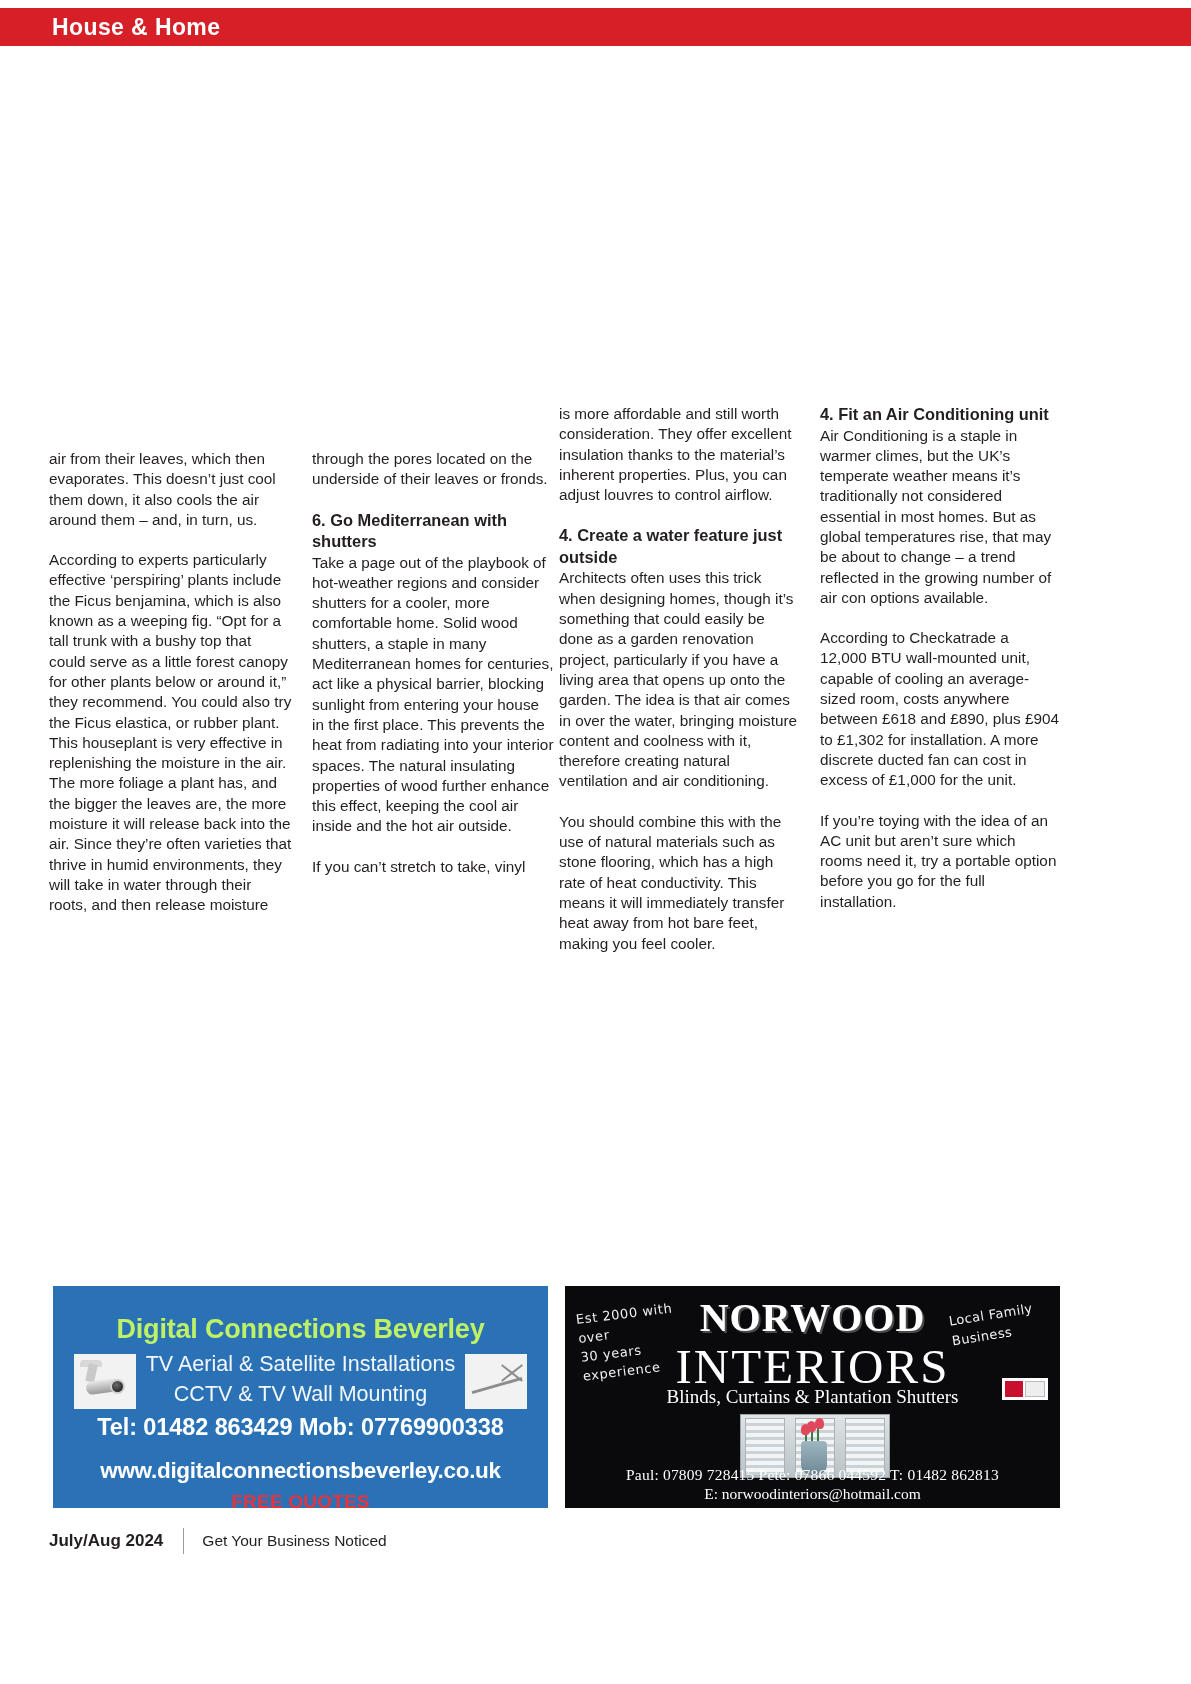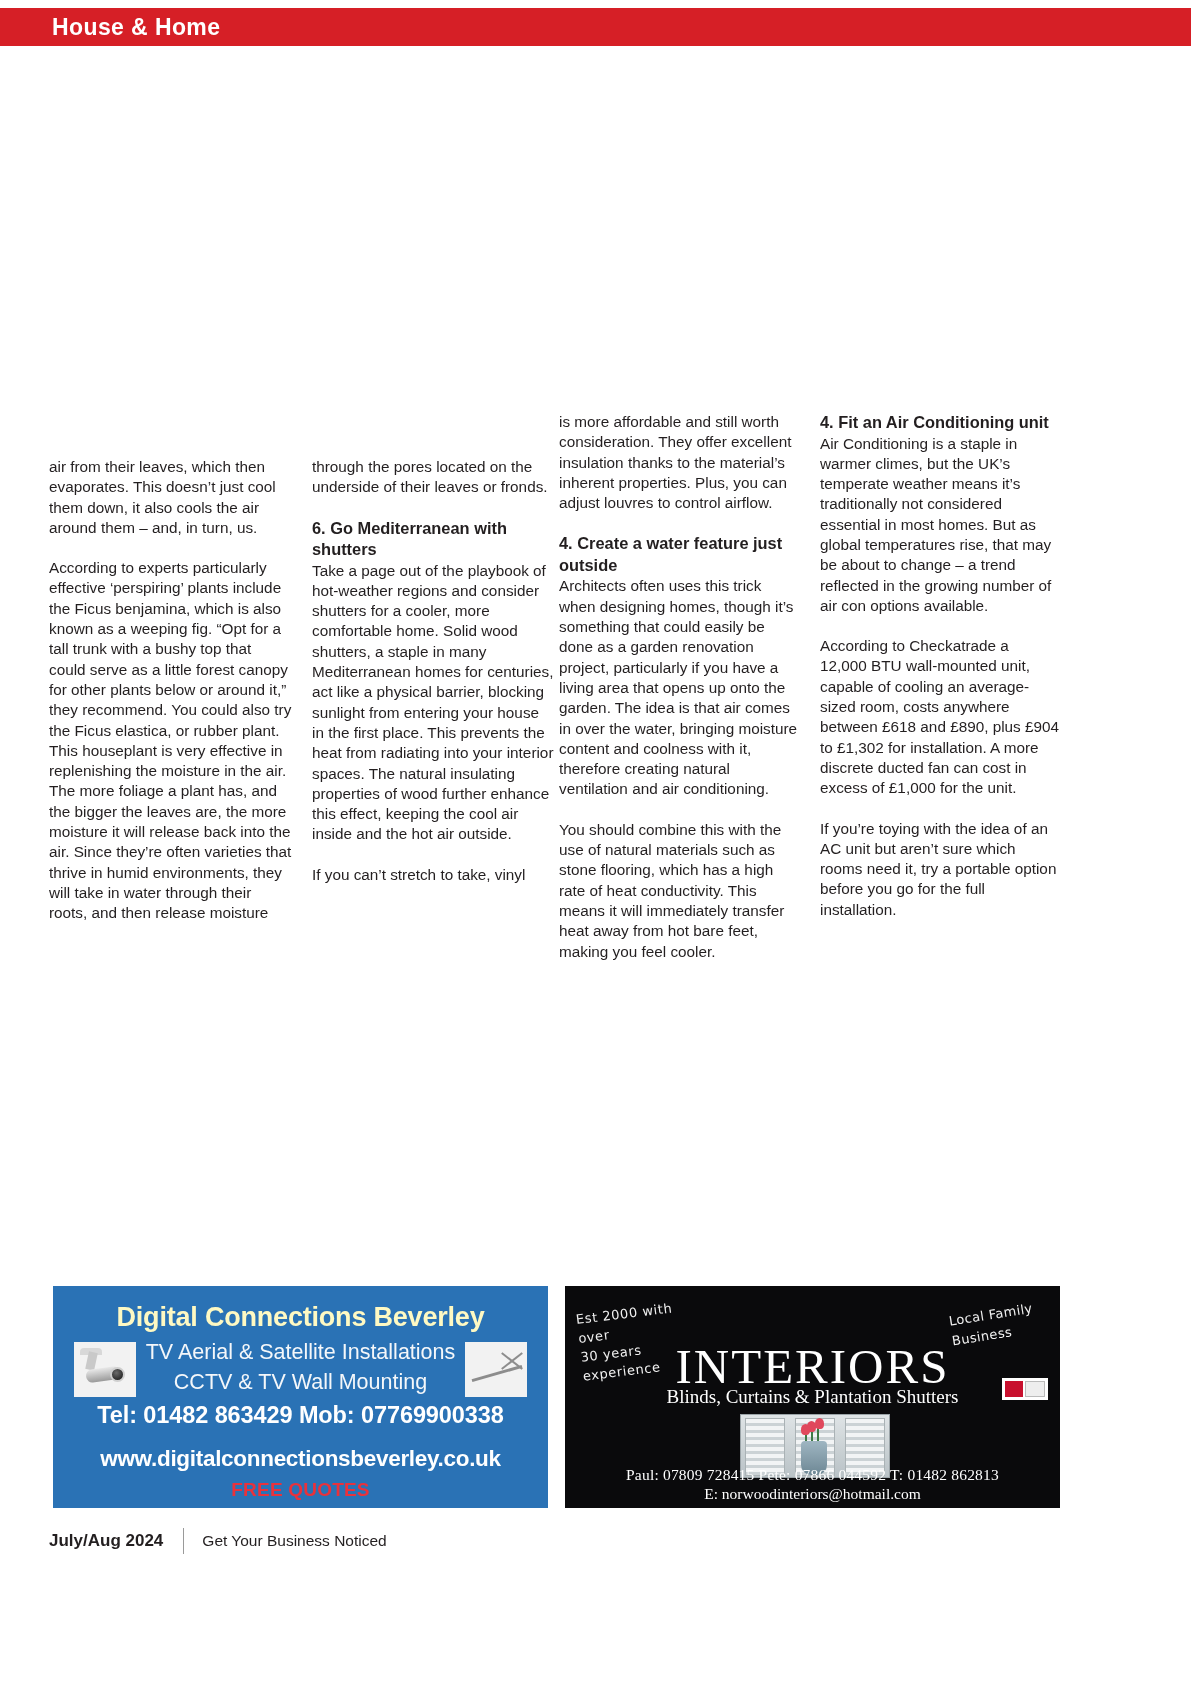--- a/index.html
+++ b/index.html
@@ -39,21 +39,21 @@
   
   .article-area {
     position: absolute;
     left: 49px;
     top: 392px;
     width: 1010px;
     height: 560px;
   }
   .col {
     position: absolute;
-    top: 13px;
+    top: 5px;
     font-size: 15.3px;
     line-height: 20.3px;
     color: #231f20;
     text-align: left;
   }
   .col-1 { left: 0px;   width: 243px; padding-top: 52px; }
   .col-2 { left: 263px; width: 243px; padding-top: 52px; }
   .col-3 { left: 510px; width: 240px; padding-top: 7px; }
   .col-4 { left: 771px; width: 239px; padding-top: 7px; }
 
@@ -82,25 +82,25 @@
     background: #2a72b5;
     display: flex;
     flex-direction: column;
     align-items: center;
     justify-content: flex-start;
     padding-top: 8px;
     box-sizing: border-box;
     overflow: hidden;
   }
   .dc-title {
-    color: #fef9c3;
+    color: #bef264;
     font-size: 27px;
     font-weight: bold;
     letter-spacing: -0.2px;
-    margin-top: 8px;
+    margin-top: 20px;
   }
   .dc-mid {
     display: flex;
     align-items: flex-end;
     justify-content: center;
     width: 100%;
     margin-top: 4px;
   }
   .dc-thumb {
     width: 62px;
@@ -428,20 +428,21 @@
   <div class="nw-hand-left">
     <div>Est 2000 with over</div>
     <div>30 years experience</div>
   </div>
 
   <div class="nw-hand-right">
     <div>Local Family</div>
     <div>Business</div>
   </div>
 
+  <div class="nw-logo">NORWOOD</div>
   <div class="nw-logo2">INTERIORS</div>
   <div class="nw-tagline">Blinds, Curtains &amp; Plantation Shutters</div>
 
   <div class="nw-flags">
     <div class="flag-a"></div>
     <div class="flag-b"></div>
   </div>
 
   <div class="nw-photo">
     <div class="nw-panel nw-p1"></div>

